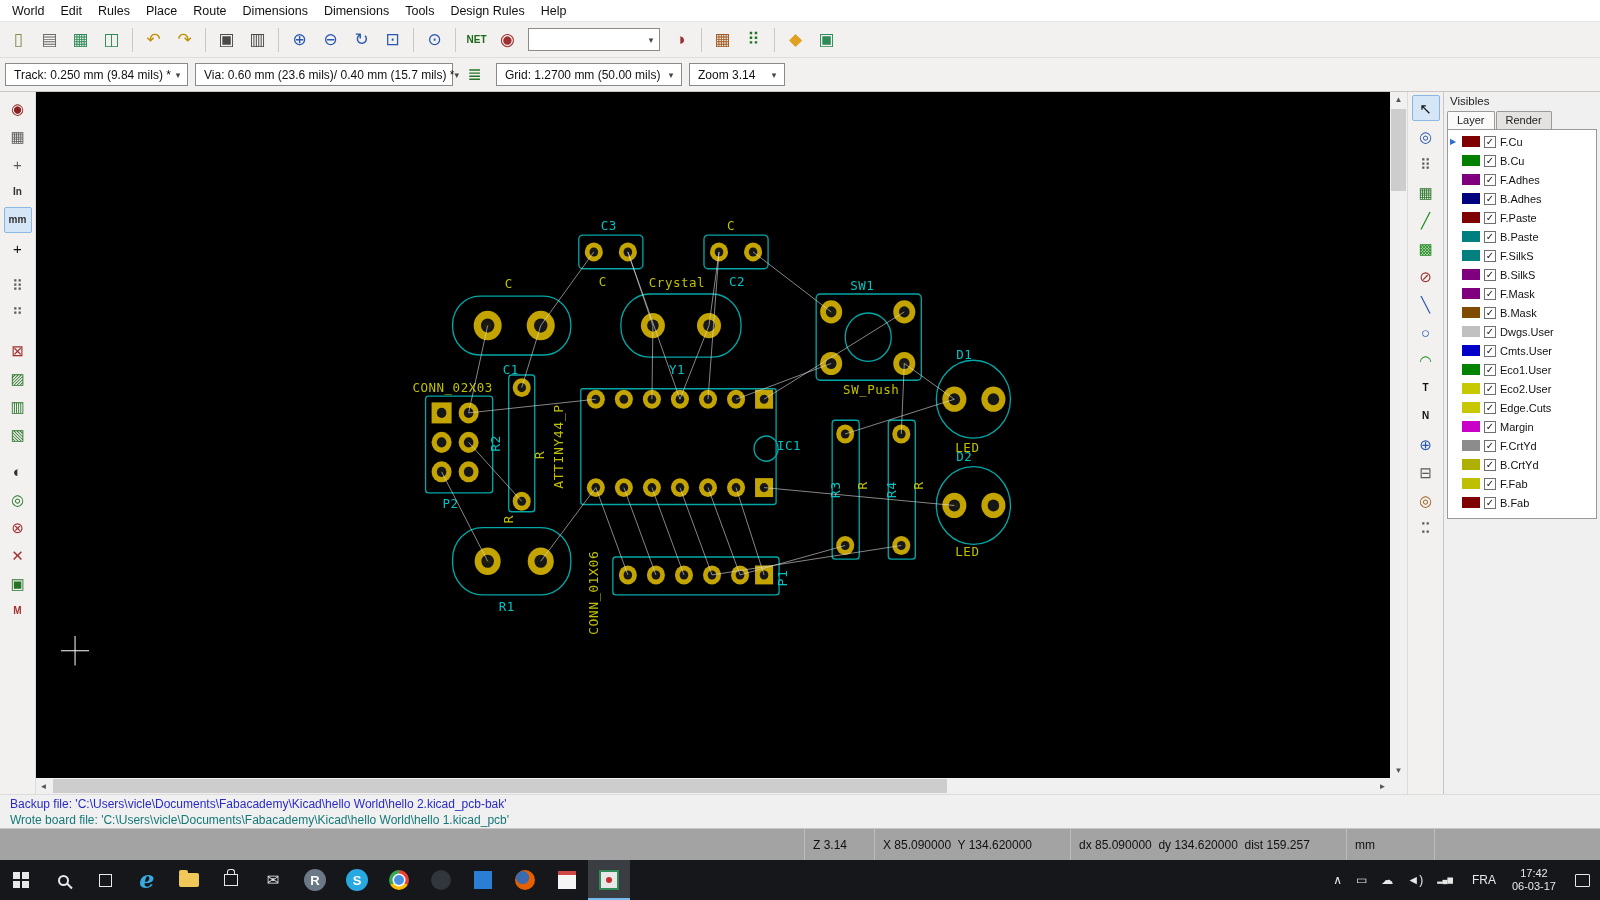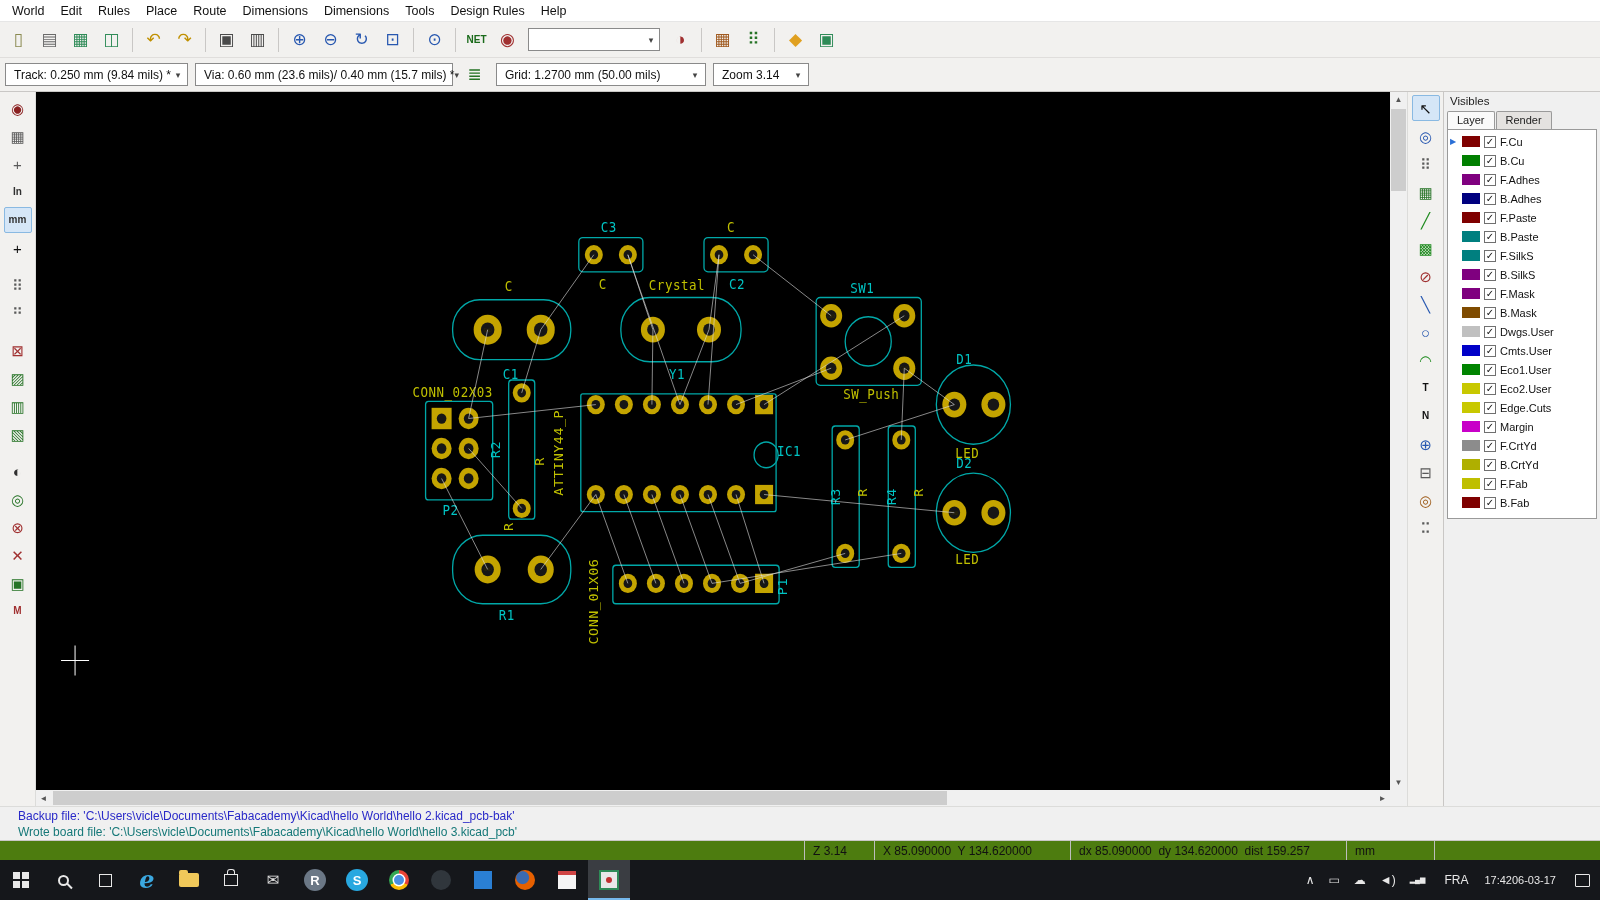--- a/index.html
+++ b/index.html
@@ -25,21 +25,21 @@
 .tb-btn.active{background:#d5e6f7;border-color:#89b9e2}
 .tb-sep{width:1px;height:24px;background:#c9c7c5;margin:0 4px;flex:none}
 .tb-gap{height:7px;flex:none}
 .tb-combo{width:132px;height:23px;background:#fff;border:1px solid #8a8a8a;display:flex;align-items:center;margin:0 4px;font-size:12px;flex:none}
 .combo-arrow{margin-left:auto;width:16px;text-align:center;color:#444;font-size:9px}
 
 .toolbar-settings{height:34px;background:#f2f1ef;display:flex;align-items:center;gap:7px;padding-left:5px;border-bottom:1px solid #c9c7c5;font-size:12px;flex:none}
 .combo{height:23px;background:#fff;border:1px solid #8a8a8a;display:flex;align-items:center;padding:0 2px 0 8px;white-space:pre}
 #combo-track{width:183px}
 #combo-via{width:258px}
-#combo-grid{width:210px}
+#combo-grid{width:186px}
 #combo-zoom{width:96px}
 
 
 .main{flex:1;display:flex;min-height:0}
 .side-toolbar{width:36px;background:#f2f1ef;display:flex;flex-direction:column;align-items:center;padding-top:3px;gap:2px;flex:none}
 .side-toolbar.left{border-right:1px solid #dcdcda}
 .side-toolbar.right{border-left:1px solid #dcdcda}
 .side-toolbar .tb-btn{width:28px;height:26px}
 .side-toolbar .tb-btn .glyph{font-size:15px}
 .side-toolbar .tb-btn .glyph.small{font-size:10px}
@@ -63,24 +63,24 @@
 .vis-tab{padding:2px 9px 3px;border:1px solid #9a9a9a;border-bottom:none;background:#e4e2e0;border-radius:2px 2px 0 0;color:#222}
 .vis-tab.active{background:#fafafa}
 .vis-list{margin:0 3px;background:#fff;border:1px solid #9a9a9a;padding:2px 0;height:390px;overflow:hidden}
 .layer-row{display:flex;align-items:center;height:19px;padding:0 2px;gap:4px}
 .layer-arrow{width:8px;color:#2a6fd6;font-size:8px;line-height:1;flex:none}
 .layer-swatch{width:18px;height:11px;flex:none}
 .layer-check{width:12px;height:12px;border:1px solid #707070;background:#fff;font-size:10px;line-height:10px;text-align:center;flex:none}
 .layer-label{font-size:11px}
 
 
-.messages{height:34px;background:#f0f0f0;padding:1px 18px;font-size:12px;line-height:16px;border-top:1px solid #dcdcda;flex:none}
+.messages{height:34px;background:#f0f0f0;padding:1px 10px;font-size:12px;line-height:16px;border-top:1px solid #dcdcda;flex:none}
 .msg1{color:#2929c8;white-space:pre}
 .msg2{color:#157878;white-space:pre}
-.statusbar{height:20px;background:#4d7c0f;border-top:1px solid #c9c7c5;display:flex;align-items:center;font-size:12px;flex:none}
+.statusbar{height:32px;background:#a3a3a3;border-top:1px solid #c9c7c5;display:flex;align-items:center;font-size:12px;flex:none}
 .sb-seg{height:100%;display:flex;align-items:center;padding:0 8px;border-left:1px solid #bdbdbd;white-space:pre}
 .sb-fill{flex:1;border:none}
 #sb-z{width:70px}
 #sb-xy{width:196px}
 #sb-del{width:276px}
 #sb-units{width:88px}
 #sb-tail{width:166px}
 
 
 .taskbar{height:40px;background:#15171b;display:flex;align-items:stretch;color:#e8e8e8;flex:none}
@@ -106,21 +106,21 @@
 .tk-photos{width:18px;height:18px;background:#2a7fd4}
 .tk-firefox{width:20px;height:20px;border-radius:50%;background:radial-gradient(circle at 38% 38%,#3a6ab0 0 34%,#e66000 40% 100%)}
 .tk-cal{width:18px;height:18px;background:#f5f5f5;position:relative}
 .tk-cal::before{content:'';position:absolute;top:0;left:0;right:0;height:4px;background:#d04545}
 .tk-kicad{width:20px;height:20px;background:#e8e8e8;box-shadow:inset 0 0 0 2px #2e8b57;position:relative}
 .tk-kicad::after{content:'';position:absolute;left:7px;top:7px;width:6px;height:6px;background:#c03030;border-radius:50%}
 .tk-tray{margin-left:auto;display:flex;align-items:center;padding-right:4px}
 .tray-item{padding:0 7px;height:100%;display:flex;align-items:center;justify-content:center;font-size:12px}
 .tray-ic.tiny{font-size:7px}
 .tk-lang{font-size:12px;padding:0 8px}
-.tk-clock{display:flex;flex-direction:row;align-items:center;justify-content:center;font-size:11px;line-height:13px;padding:0 8px}
+.tk-clock{display:flex;flex-direction:column;align-items:center;justify-content:center;font-size:11px;line-height:13px;padding:0 8px}
 .tk-notif{width:36px;display:flex;align-items:center;justify-content:center}
 .notif-box{width:15px;height:13px;border:1.5px solid #e8e8e8;border-radius:1px}
 </style>
 </head>
 <body>
 
 <div class="screen">
 
 
   <div class="menubar">
@@ -693,21 +693,21 @@
             <span class="layer-swatch" style="background: rgb(127, 0, 0);"></span>
             <span class="layer-check">✓</span>
             <span class="layer-label">B.Fab</span>
           </div>
         </div>
     </div>
   </div>
 
   <div class="messages">
     <div class="msg1">Backup file: 'C:\Users\vicle\Documents\Fabacademy\Kicad\hello World\hello 2.kicad_pcb-bak'</div>
-    <div class="msg2">Wrote board file: 'C:\Users\vicle\Documents\Fabacademy\Kicad\hello World\hello 3.kicad_pcb'</div>
+    <div class="msg2">Wrote board file: 'C:\Users\vicle\Documents\Fabacademy\Kicad\hello World\hello 1.kicad_pcb'</div>
   </div>
 
   <div class="statusbar">
     <div class="sb-seg sb-fill"></div>
     <div class="sb-seg" id="sb-z">Z 3.14</div>
     <div class="sb-seg" id="sb-xy">X 85.090000  Y 134.620000</div>
     <div class="sb-seg" id="sb-del">dx 85.090000  dy 134.620000  dist 159.257</div>
     <div class="sb-seg" id="sb-units">mm</div>
     <div class="sb-seg" id="sb-tail"></div>
   </div>

